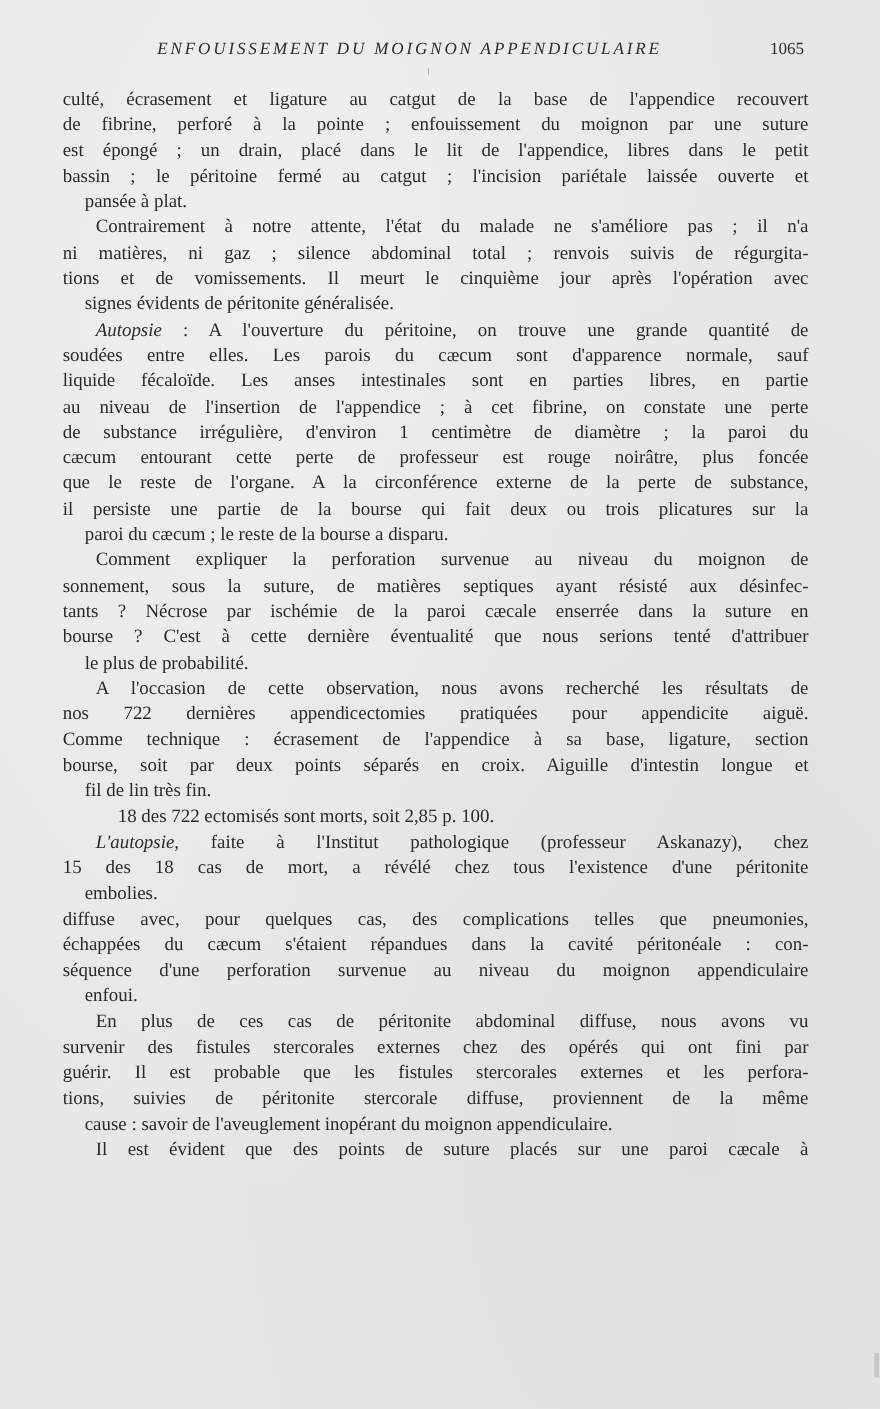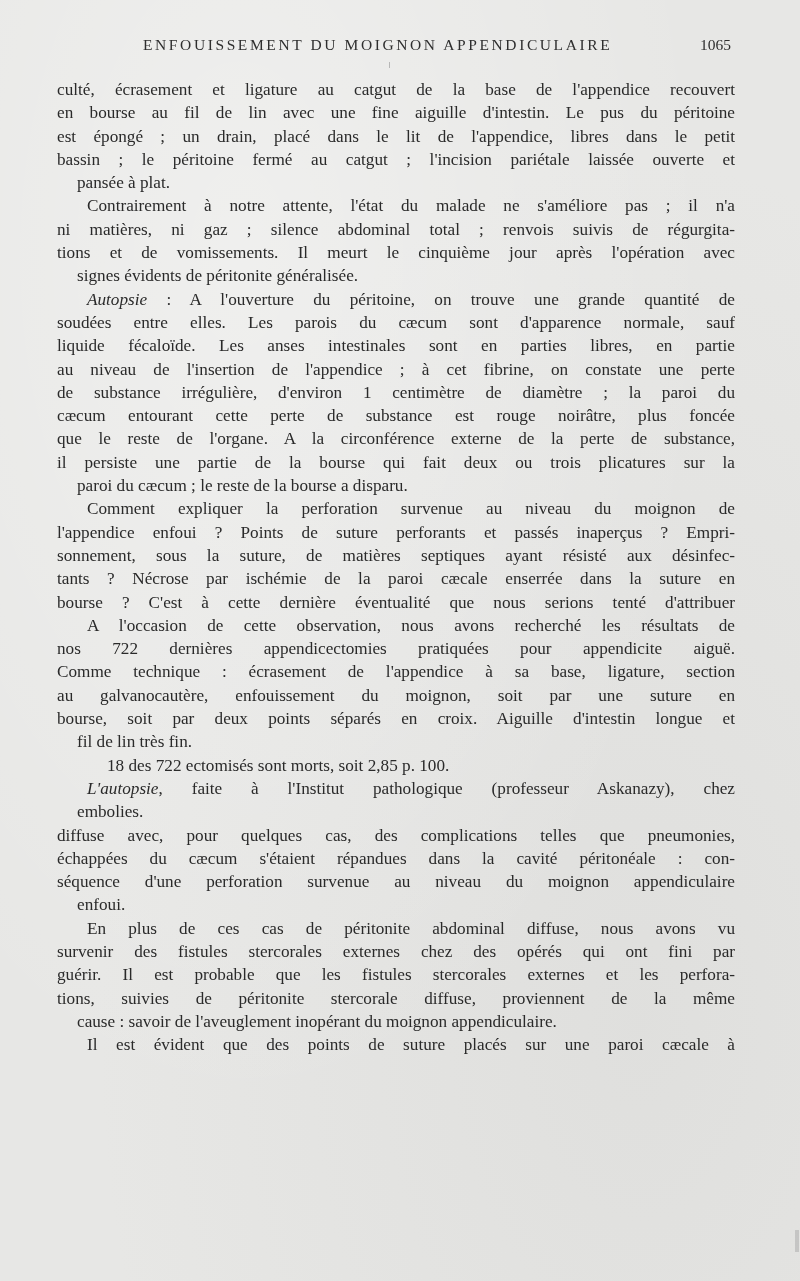--- a/index.html
+++ b/index.html
@@ -15,21 +15,21 @@
     background:
       radial-gradient(ellipse at 30% 20%, rgba(255,255,255,0.35), rgba(255,255,255,0) 60%),
       radial-gradient(ellipse at 80% 80%, rgba(200,200,198,0.25), rgba(200,200,198,0) 60%),
       #e7e7e5;
   }
   .header {
     position: absolute; top: 36px; left: 0; width: 800px; height: 22px;
   }
   .running-title {
     position: absolute; left: 143px; top: 0;
-    font-size: 15.5px; letter-spacing: 2.6px;
+    font-style: italic; font-size: 15.5px; letter-spacing: 2.6px;
     color: #2e2e2e; white-space: nowrap;
   }
   .page-number {
     position: absolute; left: 700px; top: 0;
     font-size: 15.5px; color: #2e2e2e;
   }
   .body-text {
     position: absolute; left: 57px; top: 78px; width: 678px;
   }
   .line {
@@ -53,68 +53,68 @@
 
   <div class="header">
     <span class="running-title">ENFOUISSEMENT DU MOIGNON APPENDICULAIRE</span>
     <span class="page-number">1065</span>
   </div>
 
   <div class="body-text">
 
     <div>
       <div class="line">culté, écrasement et ligature au catgut de la base de l'appendice recouvert</div>
-      <div class="line">en bourse au fil de lin avec une fine aiguille d'intestin. Le pus du péritoine</div>
+      <div class="line">de fibrine, perforé à la pointe ; enfouissement du moignon par une suture</div>
       <div class="line">est épongé ; un drain, placé dans le lit de l'appendice, libres dans le petit</div>
       <div class="line">bassin ; le péritoine fermé au catgut ; l'incision pariétale laissée ouverte et</div>
       <div class="line last">pansée à plat.</div>
     </div>
 
     <div>
       <div class="line indent">Contrairement à notre attente, l'état du malade ne s'améliore pas ; il n'a</div>
       <div class="line">ni matières, ni gaz ; silence abdominal total ; renvois suivis de régurgita-</div>
       <div class="line">tions et de vomissements. Il meurt le cinquième jour après l'opération avec</div>
       <div class="line last">signes évidents de péritonite généralisée.</div>
     </div>
 
     <div>
       <div class="line indent"><i>Autopsie</i><span> : A l'ouverture du péritoine, on trouve une grande quantité de</span></div>
       <div class="line">soudées entre elles. Les parois du cæcum sont d'apparence normale, sauf</div>
       <div class="line">liquide fécaloïde. Les anses intestinales sont en parties libres, en partie</div>
       <div class="line">au niveau de l'insertion de l'appendice ; à cet fibrine, on constate une perte</div>
       <div class="line">de substance irrégulière, d'environ 1 centimètre de diamètre ; la paroi du</div>
-      <div class="line">cæcum entourant cette perte de substance est rouge noirâtre, plus foncée</div>
+      <div class="line">cæcum entourant cette perte de professeur est rouge noirâtre, plus foncée</div>
       <div class="line">que le reste de l'organe. A la circonférence externe de la perte de substance,</div>
       <div class="line">il persiste une partie de la bourse qui fait deux ou trois plicatures sur la</div>
       <div class="line last">paroi du cæcum ; le reste de la bourse a disparu.</div>
     </div>
 
     <div>
       <div class="line indent">Comment expliquer la perforation survenue au niveau du moignon de</div>
-      <div class="line">l'appendice enfoui ? Points de suture perforants et passés inaperçus ? Empri-</div>
       <div class="line">sonnement, sous la suture, de matières septiques ayant résisté aux désinfec-</div>
       <div class="line">tants ? Nécrose par ischémie de la paroi cæcale enserrée dans la suture en</div>
       <div class="line">bourse ? C'est à cette dernière éventualité que nous serions tenté d'attribuer</div>
+      <div class="line last">le plus de probabilité.</div>
     </div>
 
     <div>
       <div class="line indent">A l'occasion de cette observation, nous avons recherché les résultats de</div>
       <div class="line">nos 722 dernières appendicectomies pratiquées pour appendicite aiguë.</div>
       <div class="line">Comme technique : écrasement de l'appendice à sa base, ligature, section</div>
-      <div class="line">au galvanocautère, enfouissement du moignon, soit par une suture en</div>
       <div class="line">bourse, soit par deux points séparés en croix. Aiguille d'intestin longue et</div>
       <div class="line last">fil de lin très fin.</div>
     </div>
 
     <div>
       <div class="line indent last">18 des 722 ectomisés sont morts, soit 2,85 p. 100.</div>
     </div>
 
     <div>
       <div class="line indent"><i>L'autopsie</i><span>, faite à l'Institut pathologique (professeur Askanazy), chez</span></div>
+      <div class="line">15 des 18 cas de mort, a révélé chez tous l'existence d'une péritonite</div>
       <div class="line last">embolies.</div>
       <div class="line">diffuse avec, pour quelques cas, des complications telles que pneumonies,</div>
     </div>
 
     <div>
       <div class="line">échappées du cæcum s'étaient répandues dans la cavité péritonéale : con-</div>
       <div class="line">séquence d'une perforation survenue au niveau du moignon appendiculaire</div>
       <div class="line last">enfoui.</div>
     </div>
 

